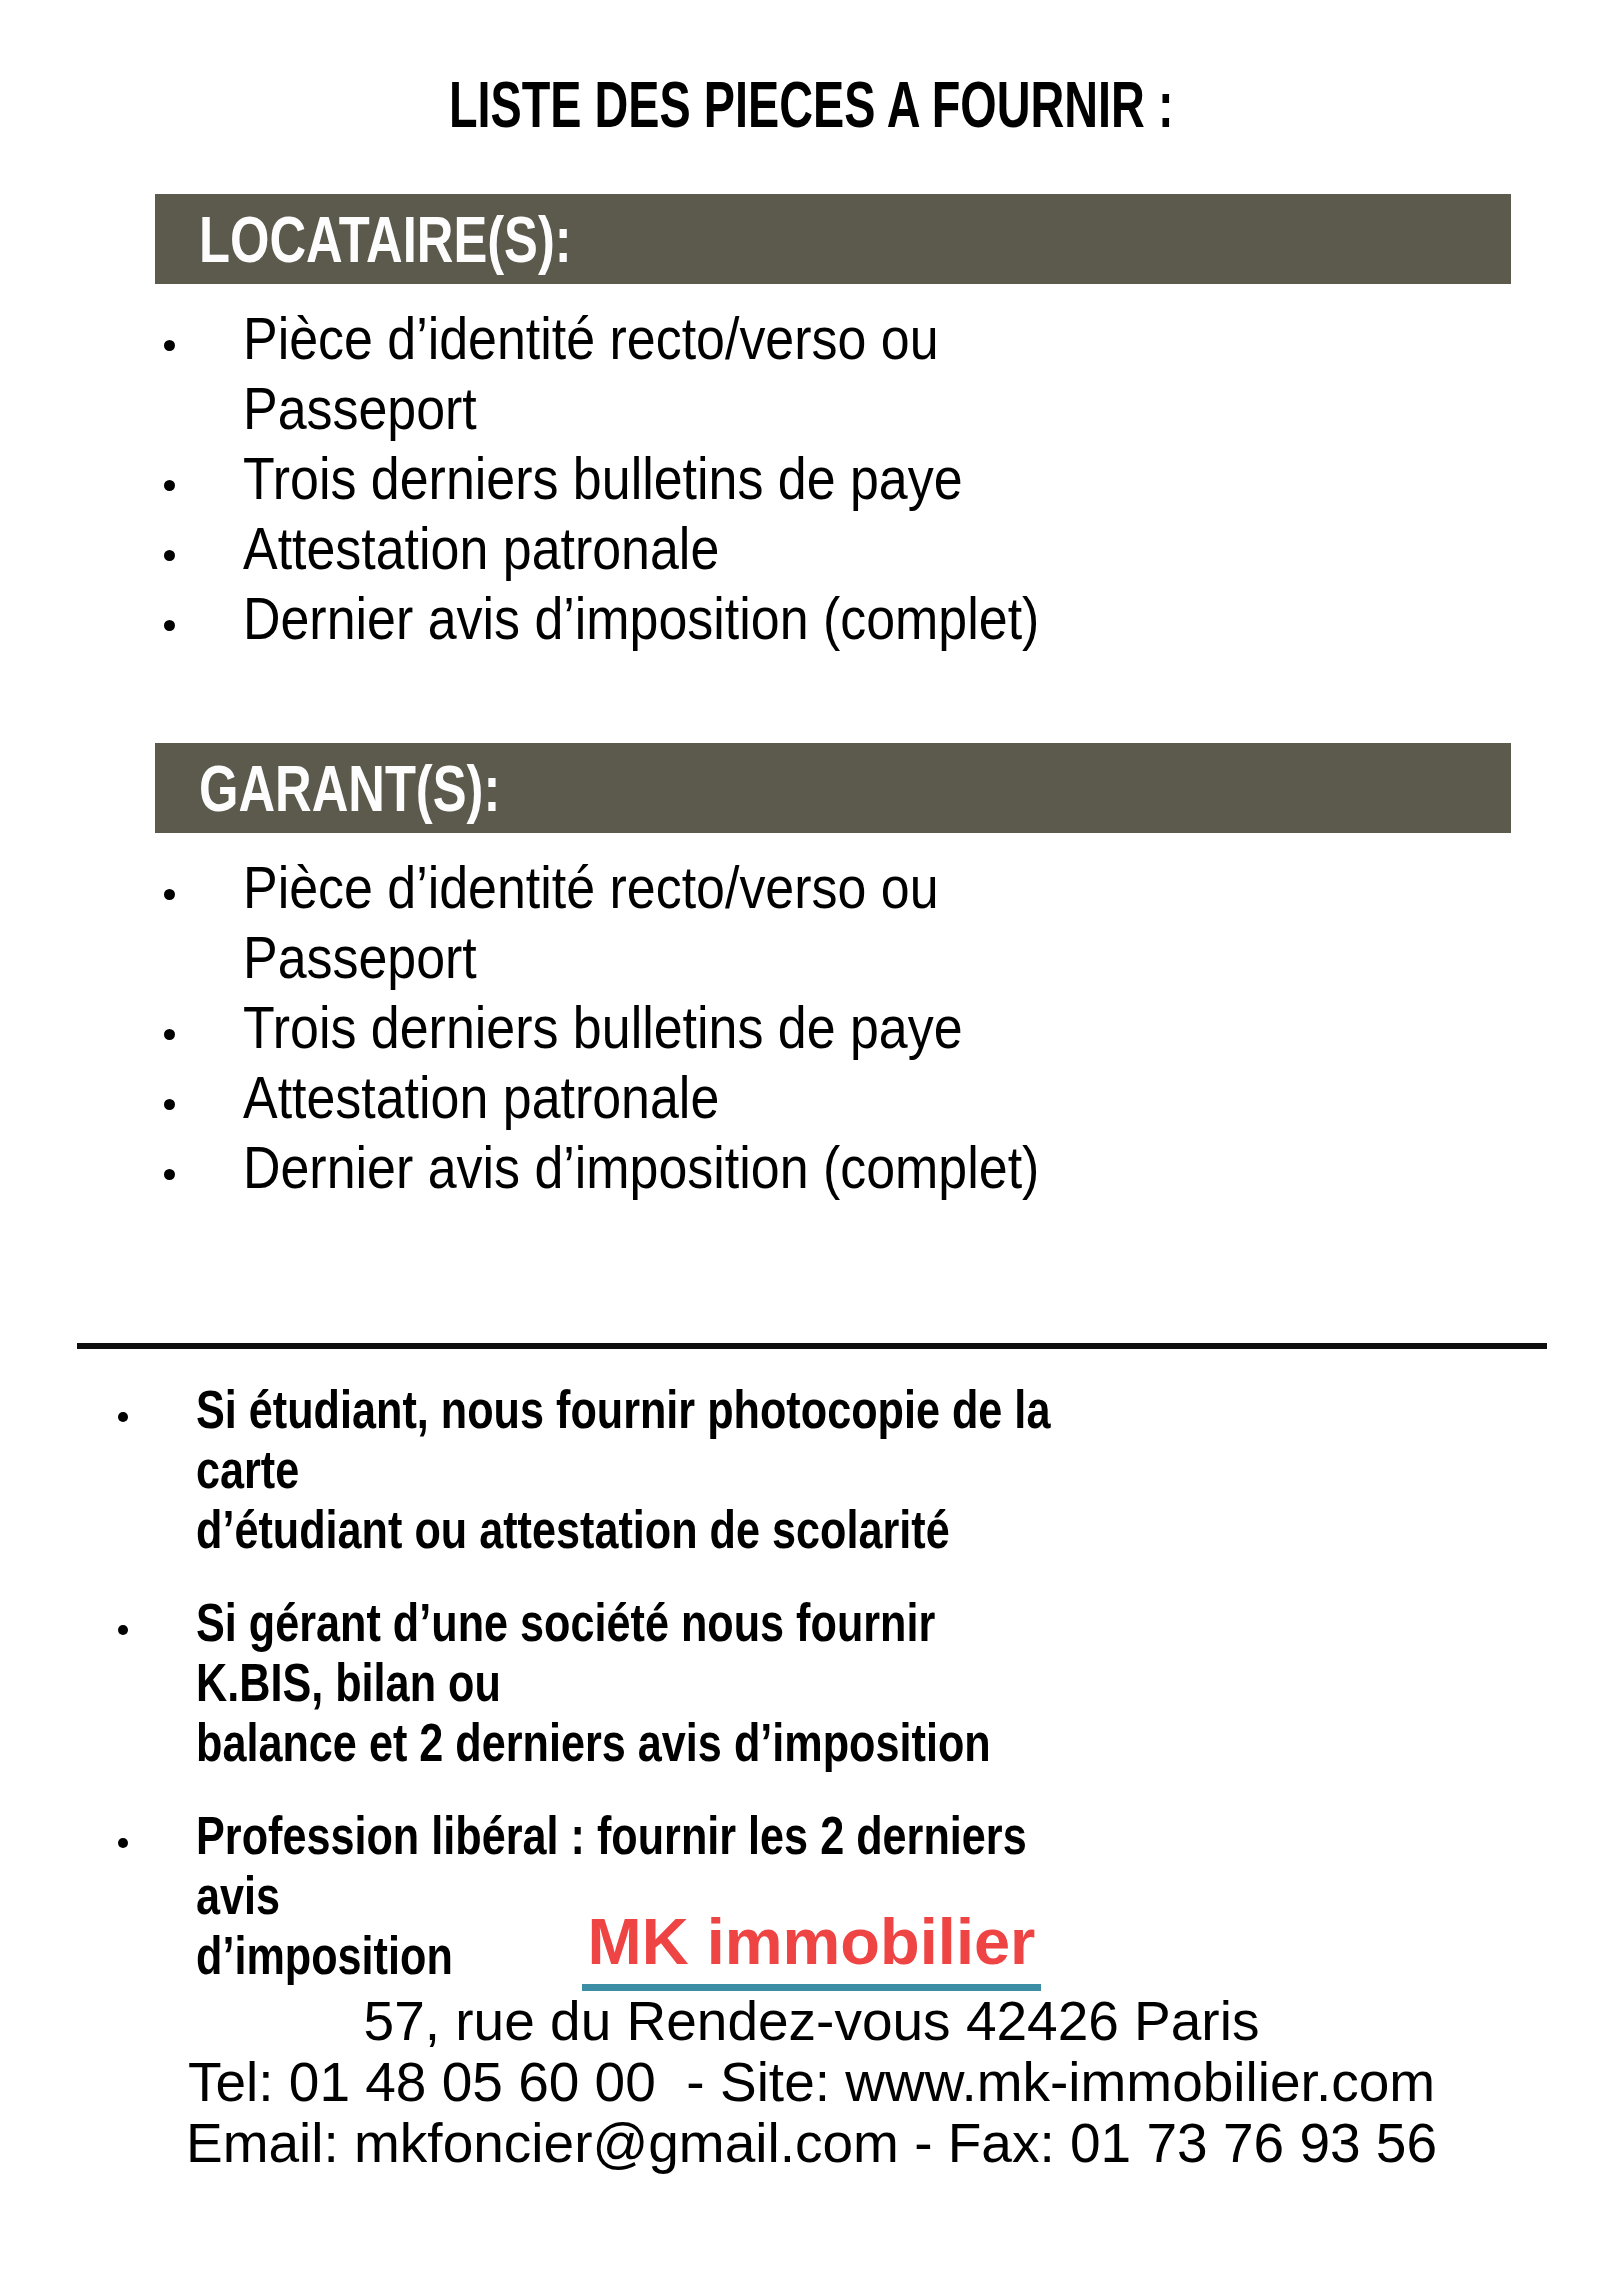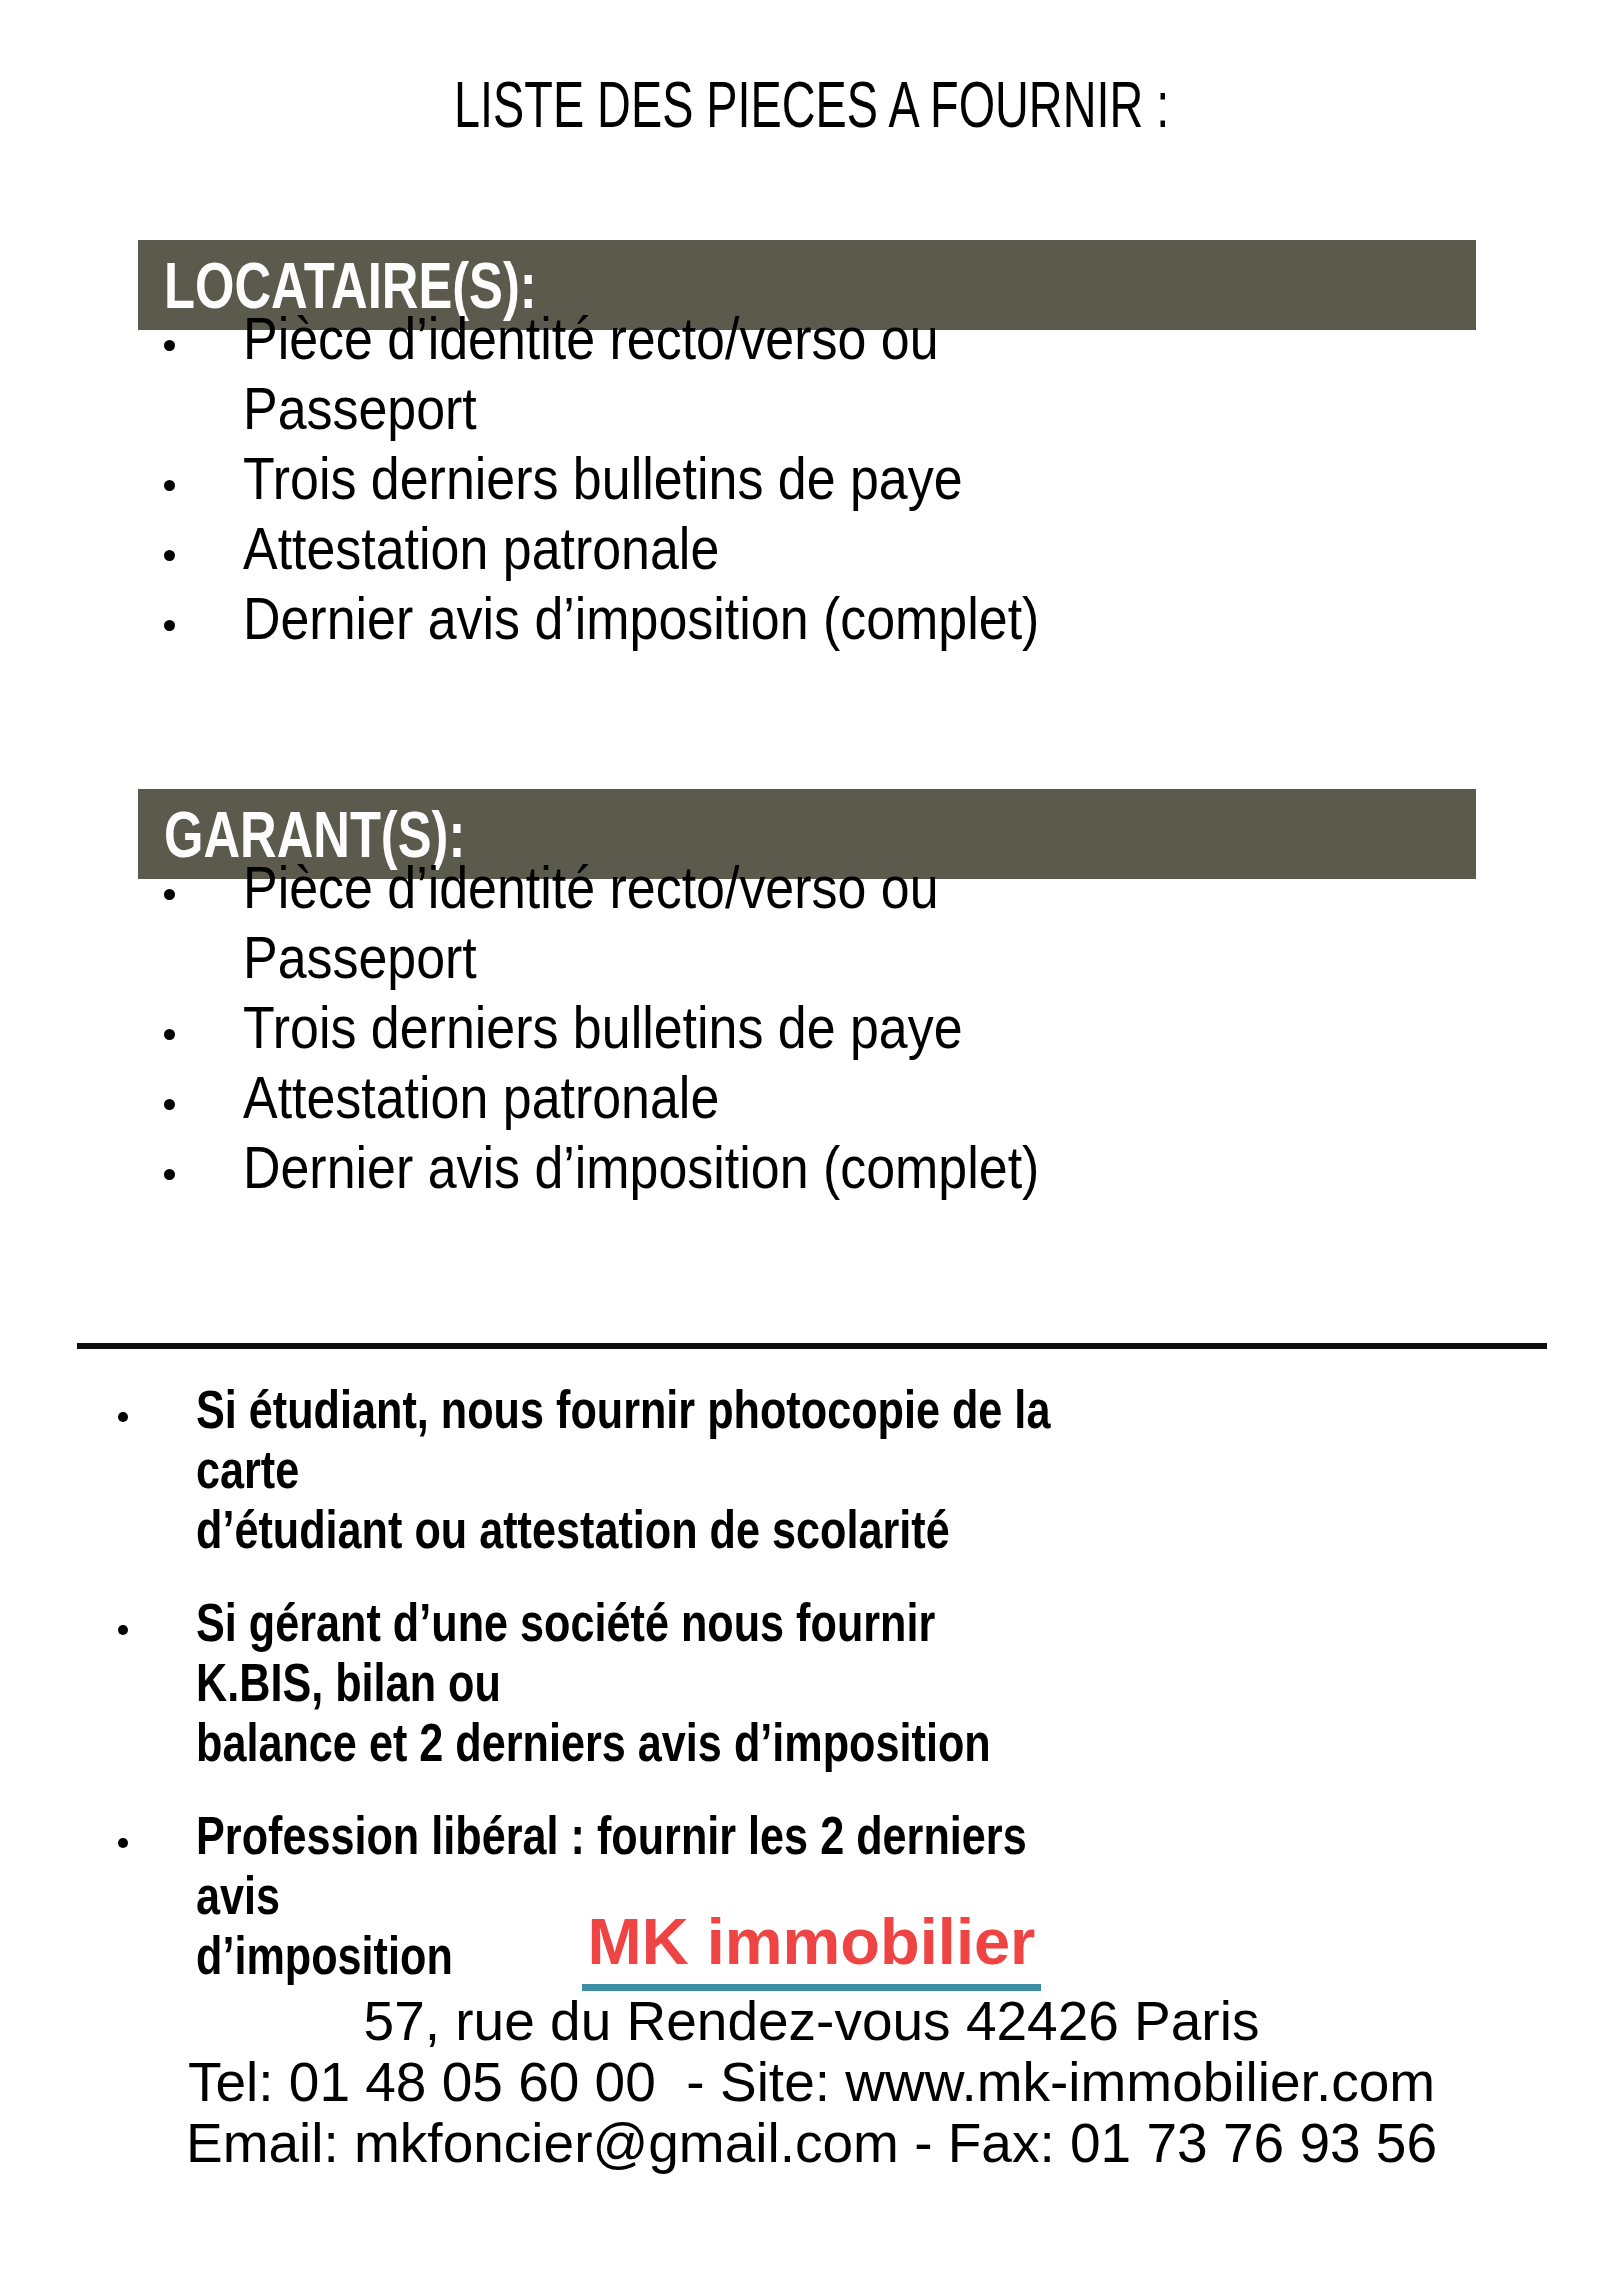--- a/index.html
+++ b/index.html
@@ -11,40 +11,39 @@
     font-family:"Liberation Sans", sans-serif;
     color:#000000;
     overflow:hidden;
   }
   .title{
     position:absolute;
     top:69px; left:0;
     width:1623px;
     text-align:center;
     font-size:65px;
-    font-weight:400;
+    font-weight:700;
     line-height:1.1;
     white-space:nowrap;
   }
   .title-text{
     display:inline-block;
     transform:scaleX(0.72);
     transform-origin:center;
   }
   .bar{
     position:absolute;
-    left:138px;
+    left:155px;
     width:1312px;
     height:90px;
     background:#5c594d;
     display:flex;
     align-items:center;
-    padding-left:26px;
+    padding-left:44px;
     box-sizing:content-box;
-    margin-top:46px;
   }
   .bar1{top:194px;}
   .bar2{top:743px;}
   .bar-text{
     display:inline-block;
     color:#fdfdfd;
     font-size:65px;
     font-weight:700;
     transform:scaleX(0.78);
     transform-origin:left center;

